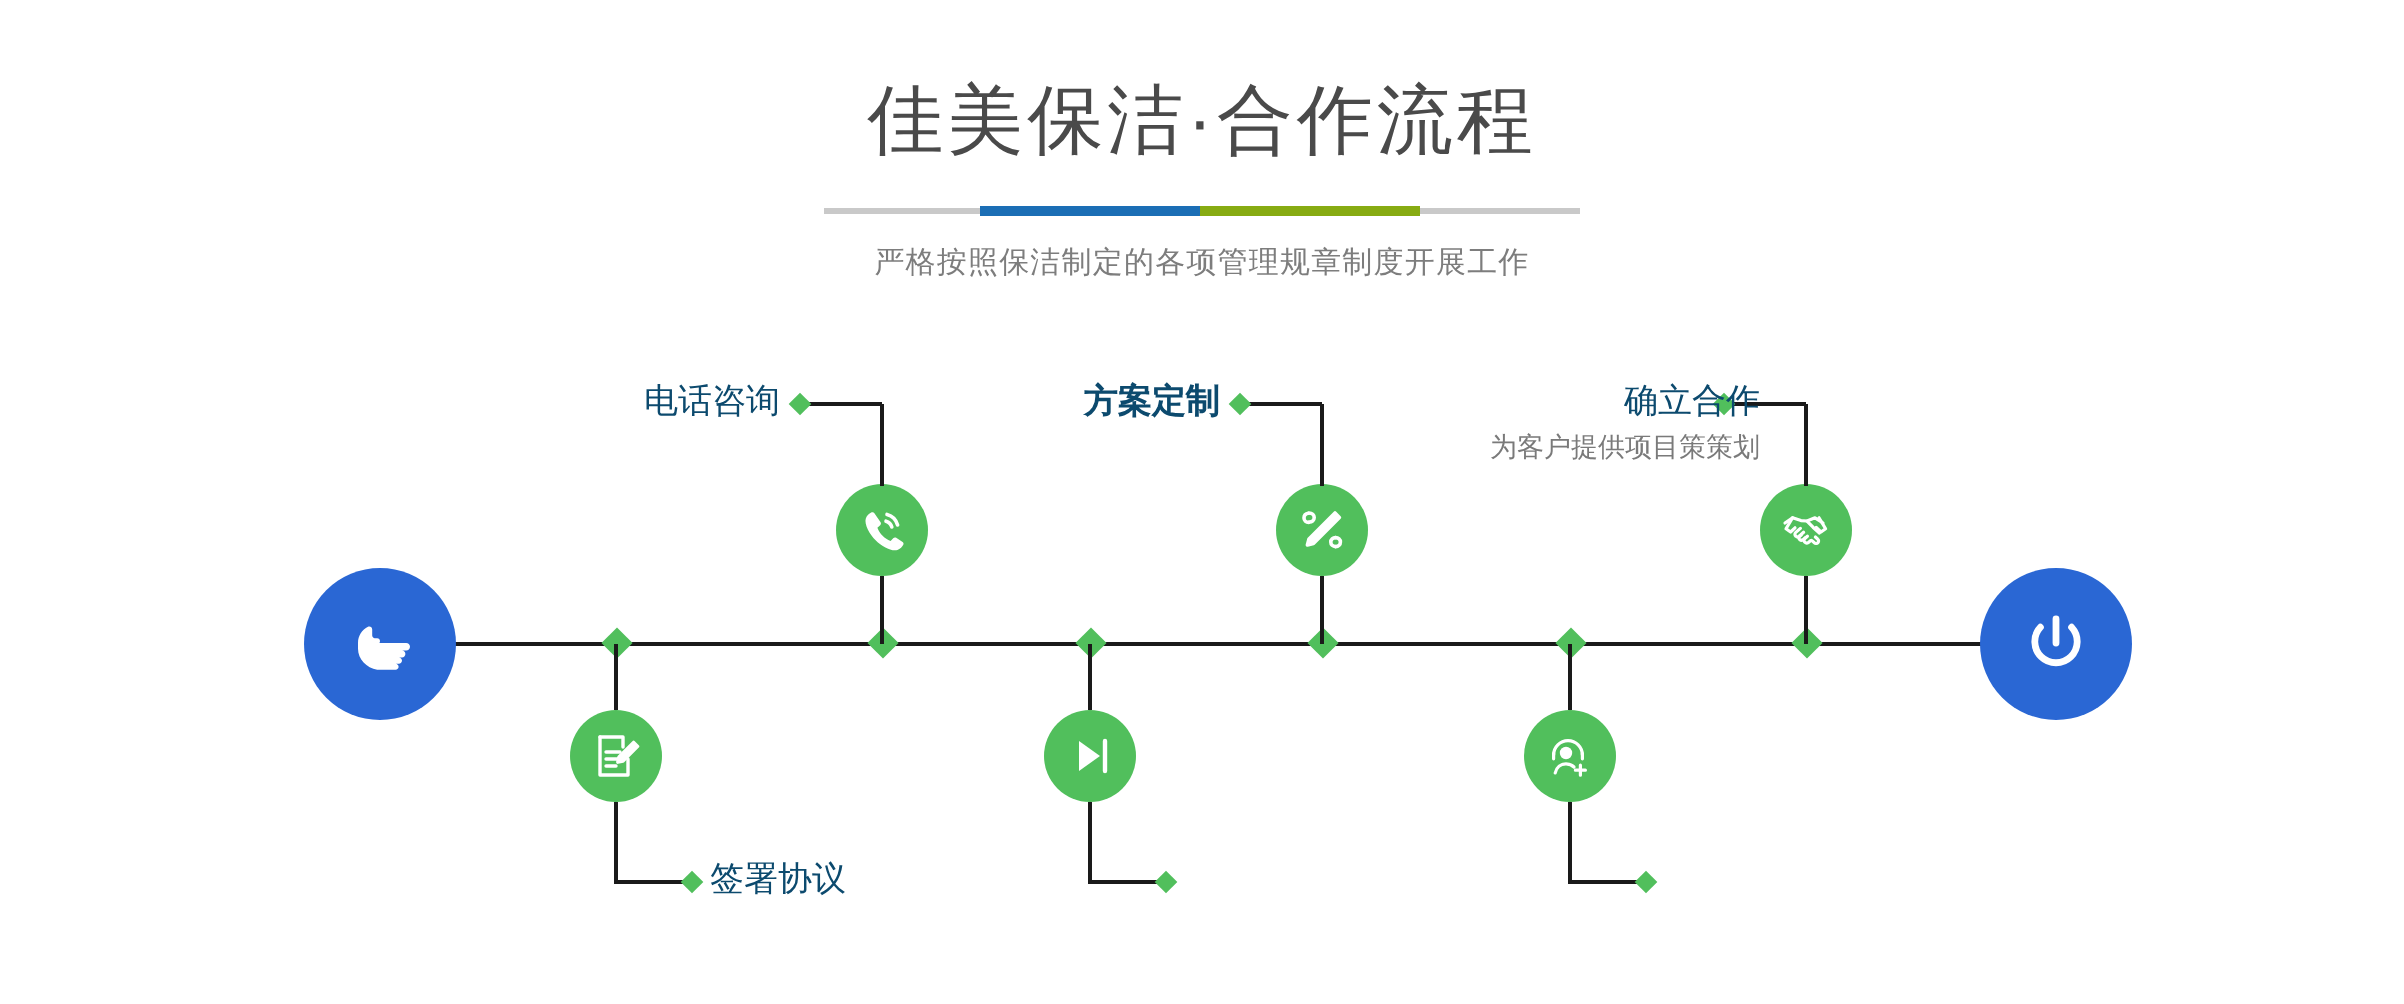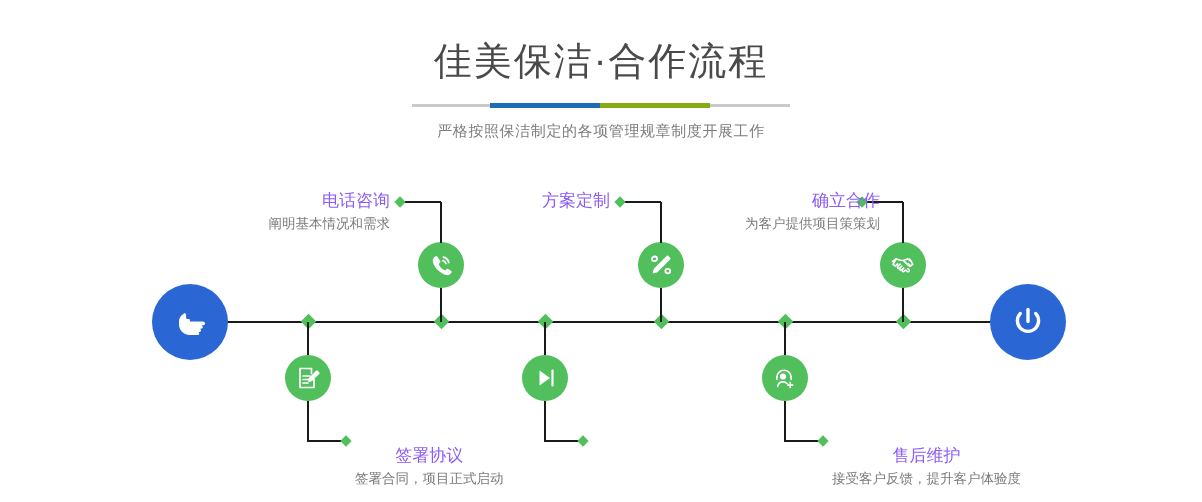--- a/index.html
+++ b/index.html
@@ -55,24 +55,24 @@
   .stem{position:absolute;width:2px;background:#1a1a1a;}
   .lead{position:absolute;height:2px;background:#1a1a1a;}
 
   .diamond{
     position:absolute;width:11px;height:11px;background:#51bf5c;
     transform:rotate(45deg);
   }
   .diamond.small{width:8px;height:8px;}
 
   .label{position:absolute;white-space:nowrap;}
-  .label .t{font-size:17px;color:#8b5cf6;line-height:20px;}
+  .label .t{font-size:17px;color:#0c4a6e;line-height:20px;}
   .label .d{font-size:13.5px;color:#7a7a7a;line-height:19px;margin-top:3px;}
   .label.up{text-align:right;}
-  .label.down{text-align:center;margin-top:16px;}
+  .label.down{text-align:right;}
 </style>
 </head>
 <body>
 
 <div class="page">
 
   <div class="header">
     <div class="title">佳美保洁·合作流程</div>
     <div class="divider">
       <div class="seg-blue"></div>
@@ -116,42 +116,40 @@
             <path d="M21.8 6.2l2 2-7.3 7.3-2.6.6.6-2.6z" fill="#ffffff" stroke="#ffffff"></path>
           </g>
         </svg>
       </span>
     </div>
     <div class="stem" style="left:307px;top:401px;height:40px;"></div>
     <div class="lead" style="left:307px;top:440px;width:37px;"></div>
     <div class="diamond small" style="left:342px;top:437px;"></div>
     <div class="label down" style="left:355px;top:430px;">
       <div class="t">签署协议</div>
-      <div class="d">签署合同，项目正式启动</div>
     </div>
 
     <div class="diamond" style="left:436px;top:316px;"></div>
     <div class="stem" style="left:440px;top:288px;height:34px;"></div>
     <div class="node" style="left:418px;top:242px;">
       <span>
         <svg width="26" height="26" viewBox="0 0 26 26">
           <g fill="none" stroke="#ffffff" stroke-width="1.8" stroke-linecap="round" stroke-linejoin="round">
             <path d="M7.6 4.2c-1 .4-2.3 1.7-2.7 3-.9 2.9 2 8 4.9 10.9 2.9 2.9 8 5.8 10.9 4.9 1.3-.4 2.6-1.7 3-2.7.2-.5 0-1-.4-1.3l-3.2-2.1c-.5-.3-1.1-.2-1.5.2l-1.3 1.4c-1.6-.6-2.8-1.4-4-2.6-1.2-1.2-2-2.4-2.6-4l1.4-1.3c.4-.4.5-1 .2-1.5L9.2 4.6c-.3-.4-1-.6-1.6-.4z" fill="#ffffff" stroke="none"></path>
             <path d="M15.5 5.2a7.5 7.5 0 0 1 5.3 5.3"></path>
             <path d="M15 8.6a4.2 4.2 0 0 1 2.9 2.9"></path>
           </g>
         </svg>
       </span>
     </div>
     <div class="stem" style="left:440px;top:202px;height:41px;"></div>
     <div class="lead" style="left:404px;top:201px;width:37px;"></div>
     <div class="diamond small" style="left:396px;top:198px;"></div>
     <div class="label up" style="left:140px;top:191px;width:250px;">
       <div class="t">电话咨询</div>
-      <div class="d">阐明基本情况和需求</div>
     </div>
 
     <div class="diamond" style="left:540px;top:316px;"></div>
     <div class="stem" style="left:544px;top:322px;height:33px;"></div>
     <div class="node" style="left:522px;top:355px;">
       <span>
         <svg width="26" height="26" viewBox="0 0 26 26">
           <path d="M7.5 5.5l10.5 7.5-10.5 7.5z" fill="#ffffff"></path>
           <path d="M20.5 5.5v15" stroke="#ffffff" stroke-width="2.2" stroke-linecap="round"></path>
         </svg>
@@ -172,21 +170,21 @@
             <path d="M6.2 4.6C4.8 4.8 4 5.8 4 7c0 1.3 1 2.2 2.4 2.2"></path>
             <path d="M19.8 16.8c1.4 0 2.4.9 2.4 2.2 0 1.3-.9 2.3-2.4 2.3"></path>
             <path d="M19.8 16.8c-1.4 0-2.4.9-2.4 2.2 0 1.3 1 2.3 2.4 2.3"></path>
           </g>
         </svg>
       </span>
     </div>
     <div class="stem" style="left:660px;top:202px;height:41px;"></div>
     <div class="lead" style="left:624px;top:201px;width:37px;"></div>
     <div class="diamond small" style="left:616px;top:198px;"></div>
-    <div class="label up" style="left:360px;top:191px;width:250px;">
+    <div class="label up" style="left:360px;top:191px;width:250px;font-weight:bold;">
       <div class="t">方案定制</div>
     </div>
 
     <div class="diamond" style="left:780px;top:316px;"></div>
     <div class="stem" style="left:784px;top:322px;height:33px;"></div>
     <div class="node" style="left:762px;top:355px;">
       <span>
         <svg width="26" height="26" viewBox="0 0 26 26">
           <g fill="none" stroke="#ffffff" stroke-width="1.6" stroke-linecap="round" stroke-linejoin="round">
             <path d="M4.8 12.5a7.2 7.2 0 0 1 14.4 0"></path>
@@ -194,24 +192,20 @@
             <circle cx="11" cy="11.5" r="3.1" fill="#ffffff" stroke="none"></circle>
             <path d="M5.6 21.5c.6-3 2.8-4.6 5.4-4.6 1.6 0 3 .6 4 1.6"></path>
             <path d="M18.2 17.6v5M15.7 20.1h5"></path>
           </g>
         </svg>
       </span>
     </div>
     <div class="stem" style="left:784px;top:401px;height:40px;"></div>
     <div class="lead" style="left:784px;top:440px;width:37px;"></div>
     <div class="diamond small" style="left:819px;top:437px;"></div>
-    <div class="label down" style="left:832px;top:430px;">
-      <div class="t">售后维护</div>
-      <div class="d">接受客户反馈，提升客户体验度</div>
-    </div>
 
     <div class="diamond" style="left:898px;top:316px;"></div>
     <div class="stem" style="left:902px;top:288px;height:34px;"></div>
     <div class="node" style="left:880px;top:242px;">
       <span>
         <svg width="26" height="26" viewBox="0 0 26 26">
           <g fill="none" stroke="#ffffff" stroke-width="1.6" stroke-linecap="round" stroke-linejoin="round">
             <path d="M2.5 9.5l3.8-2.6 4.2 1.4 3 .2 4-1.6 4 2.6"></path>
             <path d="M6.3 6.9L3 12.4l2.3 1.6 2.2-2.1"></path>
             <path d="M19.5 6.9l3.3 5.5-2.3 1.6-2.4-2.3"></path>

